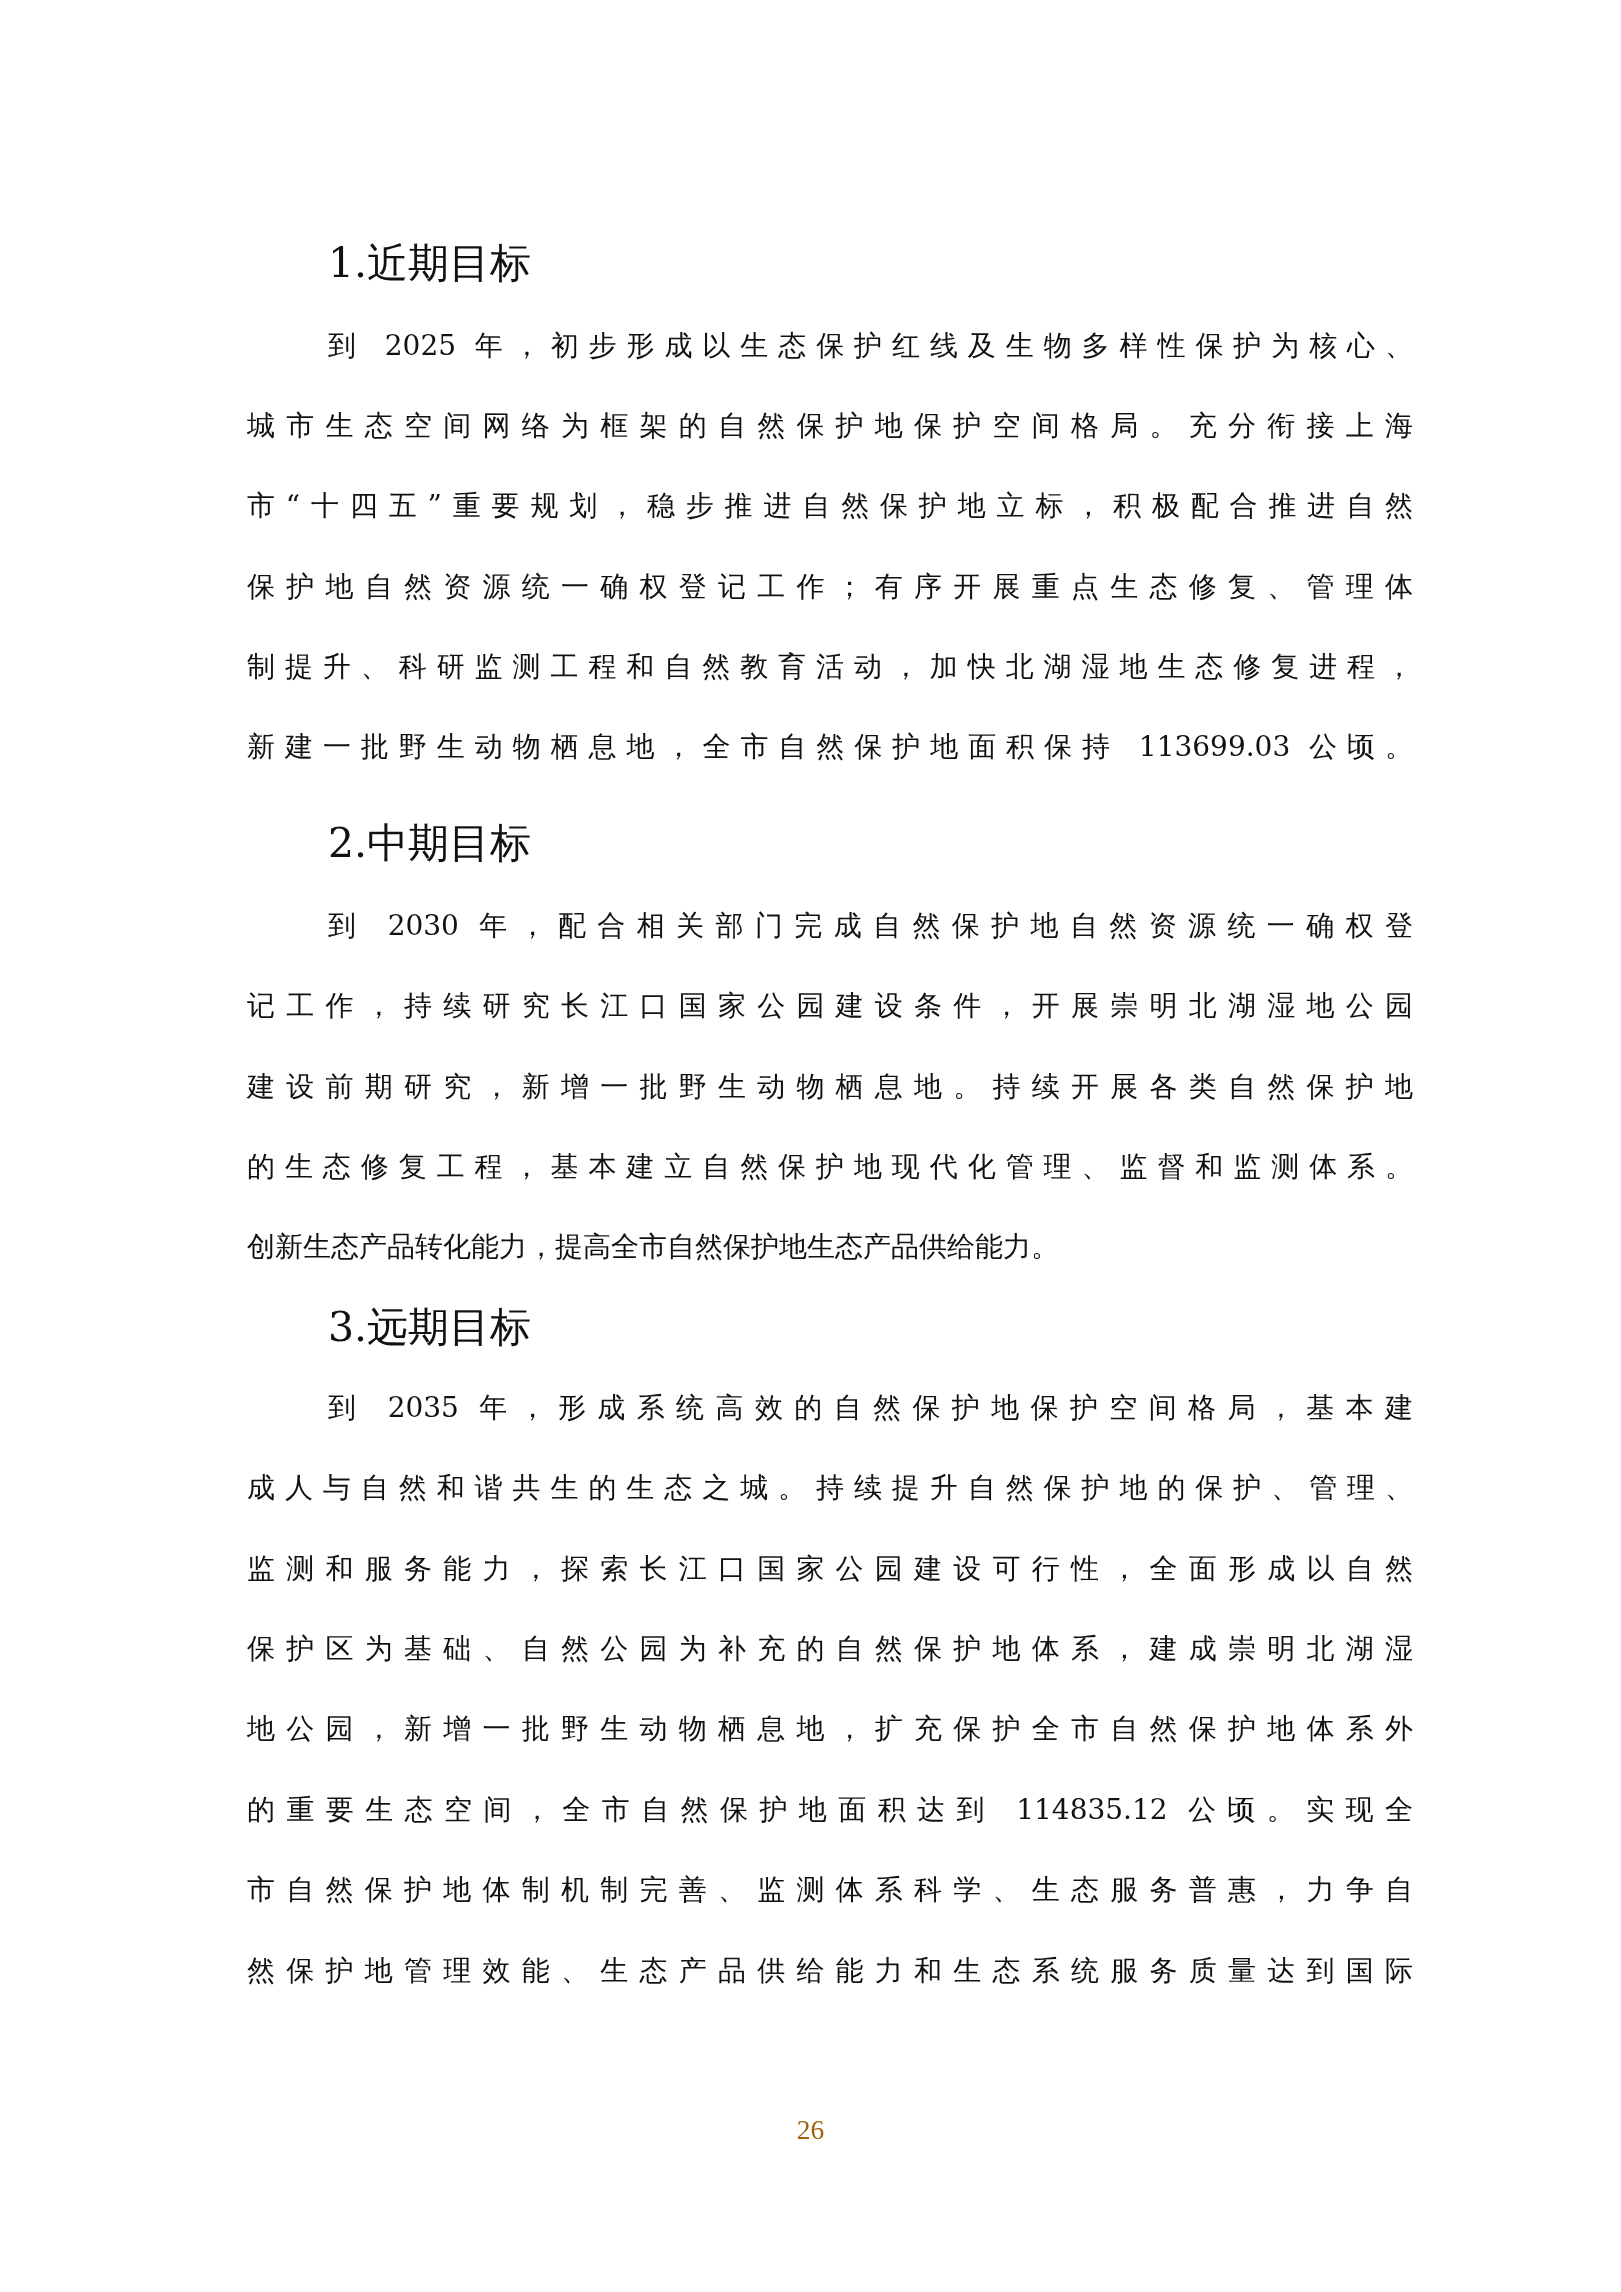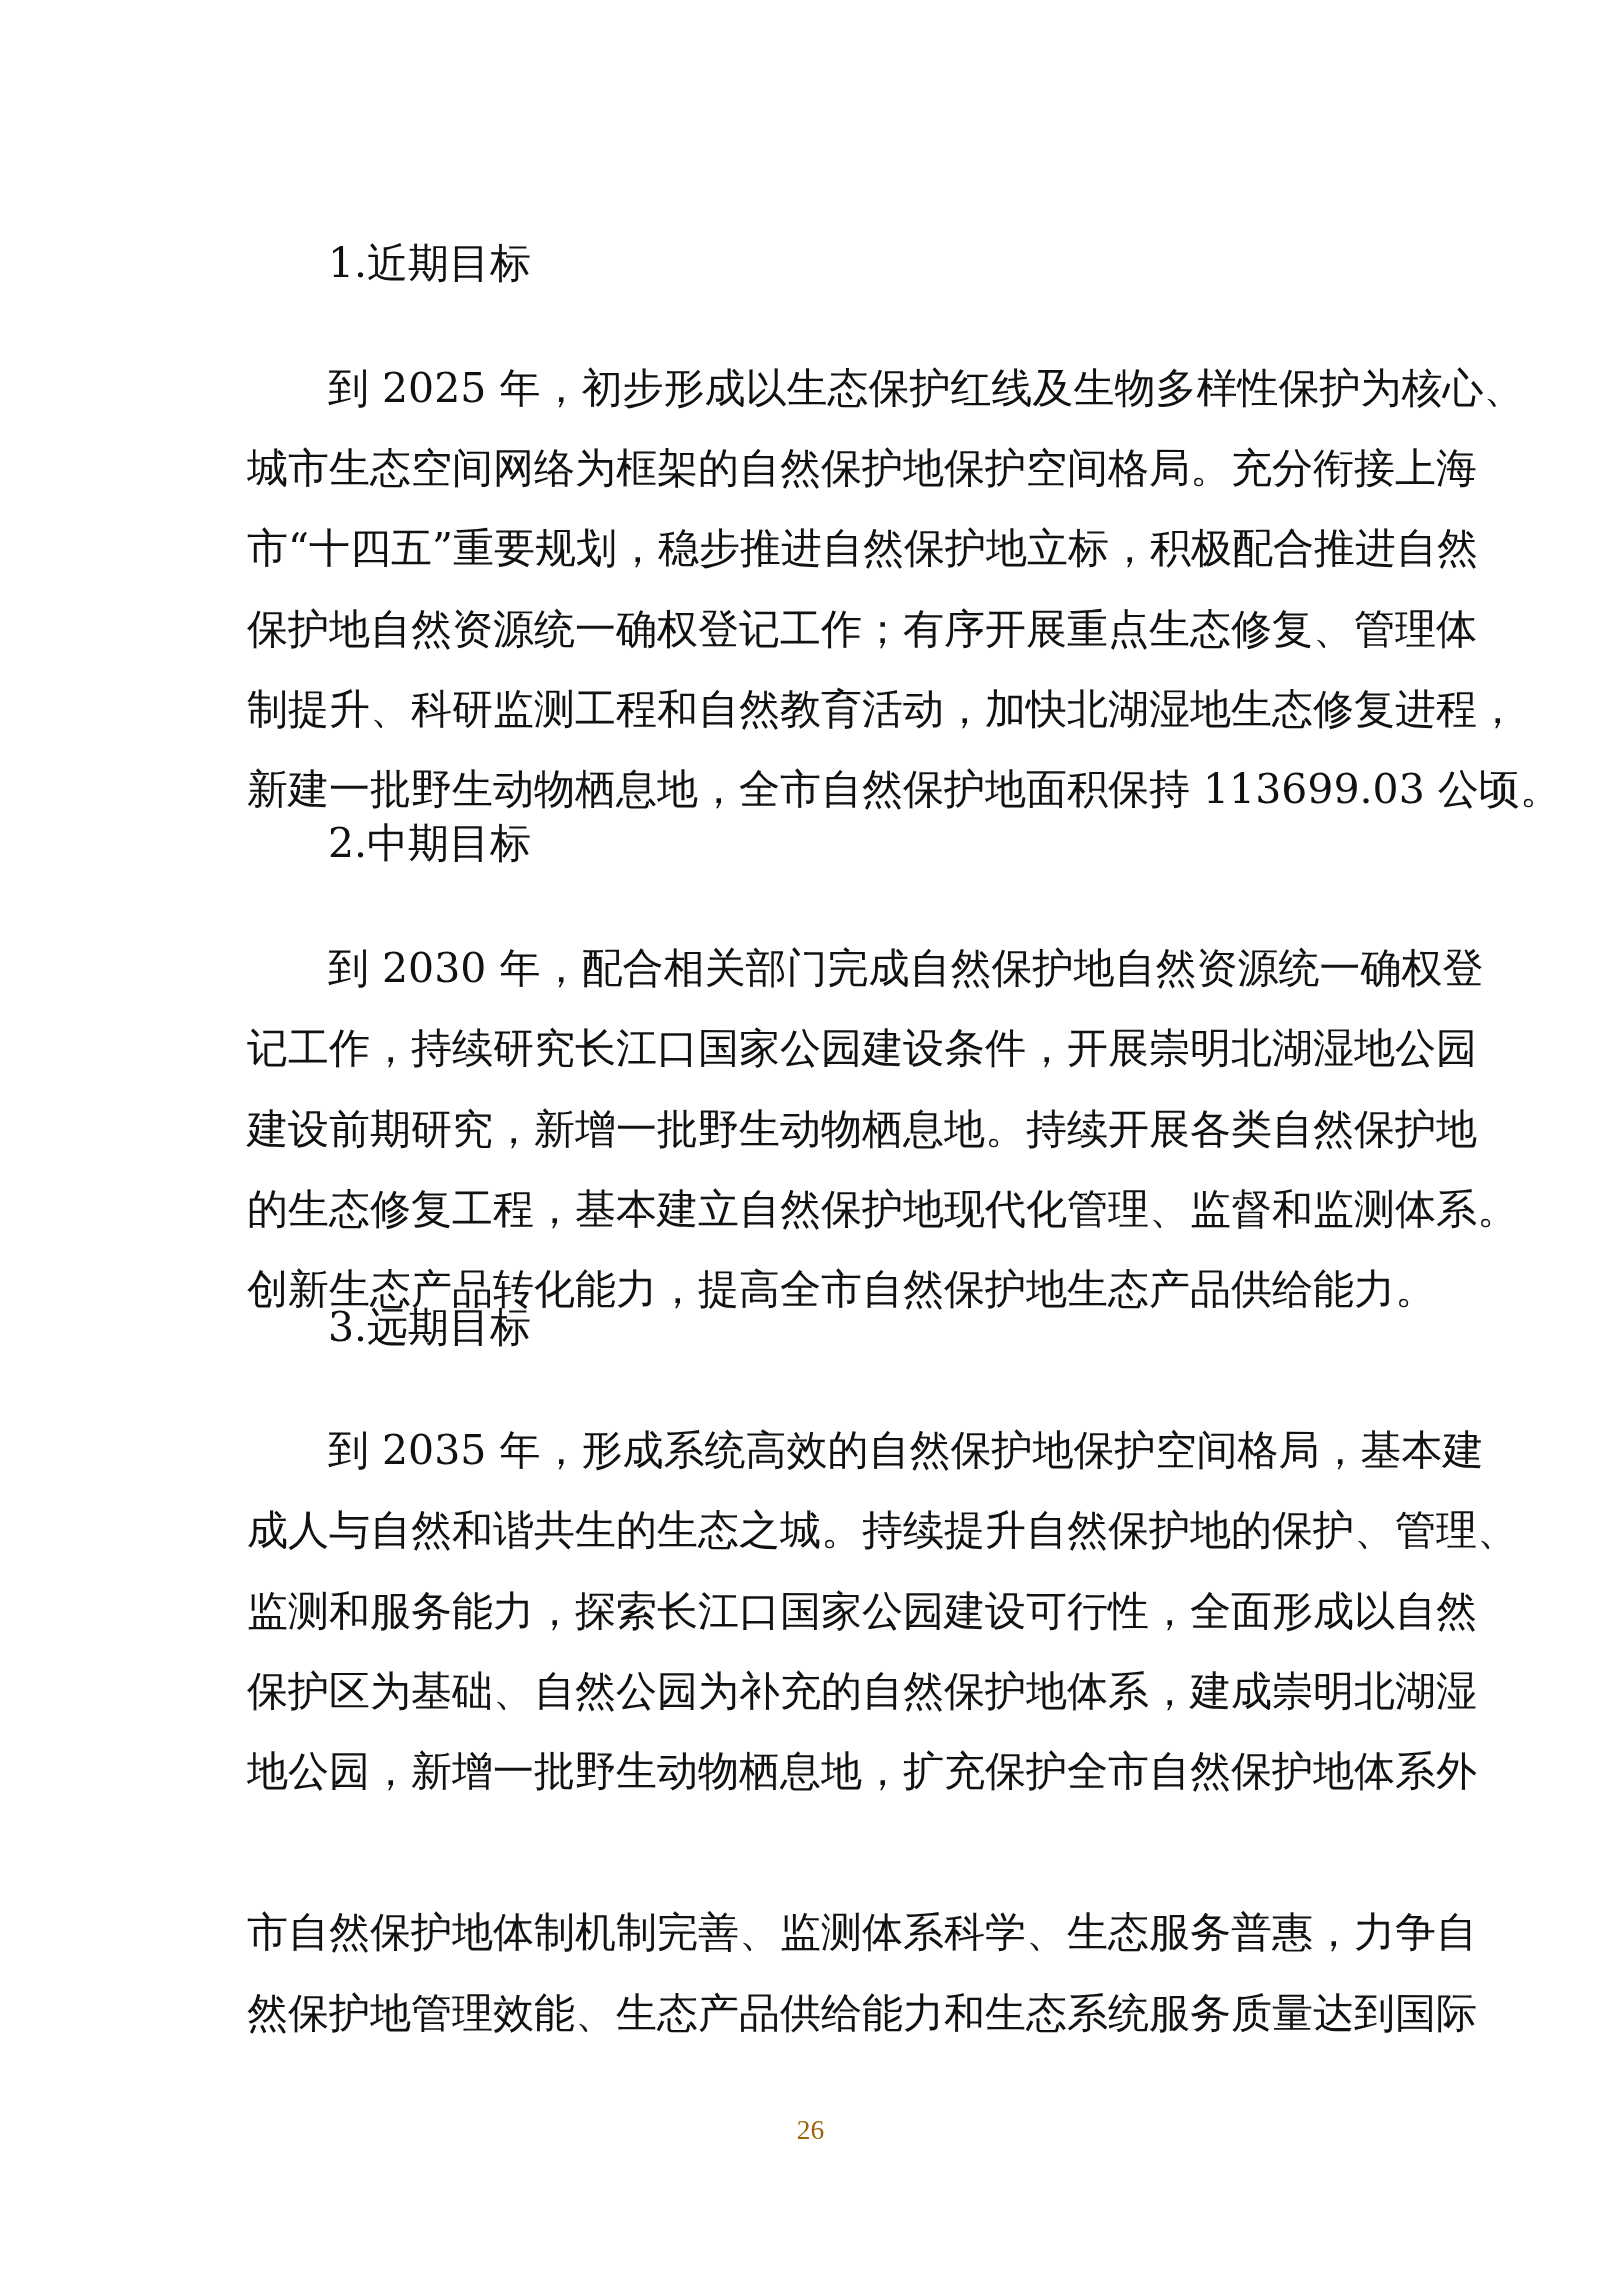--- a/index.html
+++ b/index.html
@@ -1,20 +1,20 @@
 <!DOCTYPE html>
 <html><head>
   <meta charset="utf-8">
   <style>
     html, body { margin: 0; padding: 0; background: #ffffff; }
     body { width: 1621px; height: 2293px; position: relative; overflow: hidden;
            font-family: "DejaVu Serif", "Liberation Serif", serif; color: #111; }
     .page { position: absolute; left: 0; top: 0; width: 1621px; height: 2193px; }
-    .line { position: absolute; left: 247px; width: 1166px; font-size: 41px; line-height: 49px;
-            white-space: nowrap; text-align: justify; text-align-last: justify; letter-spacing: 0; margin-top: 43px; }
+    .line { position: absolute; left: 247px; width: 1166px; font-size: 28px; line-height: 49px;
+            white-space: nowrap; text-align: justify; text-align-last: justify; letter-spacing: 0; }
     .line.last { text-align-last: left; }
     .heading { position: absolute; left: 328px; font-size: 41px; line-height: 49px; white-space: nowrap; }
     .indent { left: 328px; width: 1085px; }
     .page-number { position: absolute; left: 0; width: 1621px; top: 2115px; text-align: center;
                    font-family: "Liberation Serif", serif; font-size: 27.4px; color: #a16207; }
   </style>
 </head>
 <body>
 
 <div class="page">
@@ -33,18 +33,19 @@
   <div class="line" style="top:1062px;">建设前期研究，新增一批野生动物栖息地。持续开展各类自然保护地</div>
   <div class="line" style="top:1142px;">的生态修复工程，基本建立自然保护地现代化管理、监督和监测体系。</div>
   <div class="line last" style="top:1222px;">创新生态产品转化能力，提高全市自然保护地生态产品供给能力。</div>
 
   <div class="heading" style="top:1303px;">3.远期目标</div>
   <div class="line indent" style="top:1383px;">到 2035 年，形成系统高效的自然保护地保护空间格局，基本建</div>
   <div class="line" style="top:1463px;">成人与自然和谐共生的生态之城。持续提升自然保护地的保护、管理、</div>
   <div class="line" style="top:1544px;">监测和服务能力，探索长江口国家公园建设可行性，全面形成以自然</div>
   <div class="line" style="top:1624px;">保护区为基础、自然公园为补充的自然保护地体系，建成崇明北湖湿</div>
   <div class="line" style="top:1704px;">地公园，新增一批野生动物栖息地，扩充保护全市自然保护地体系外</div>
+  <div class="line" style="top:1785px;">的重要生态空间，全市自然保护地面积达到 114835.12 公顷。实现全</div>
   <div class="line" style="top:1865px;">市自然保护地体制机制完善、监测体系科学、生态服务普惠，力争自</div>
   <div class="line" style="top:1946px;">然保护地管理效能、生态产品供给能力和生态系统服务质量达到国际</div>
 
   <div class="page-number">26</div>
 </div>
 
 
 </body></html>

